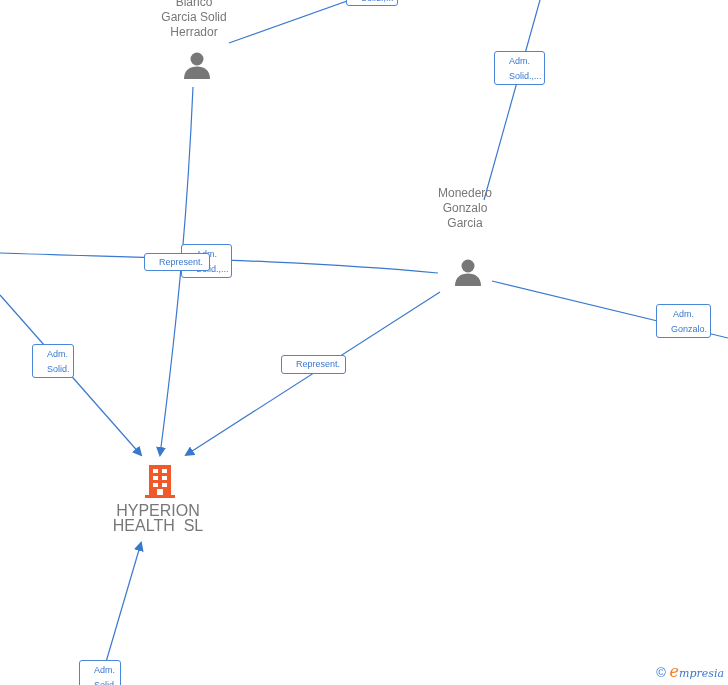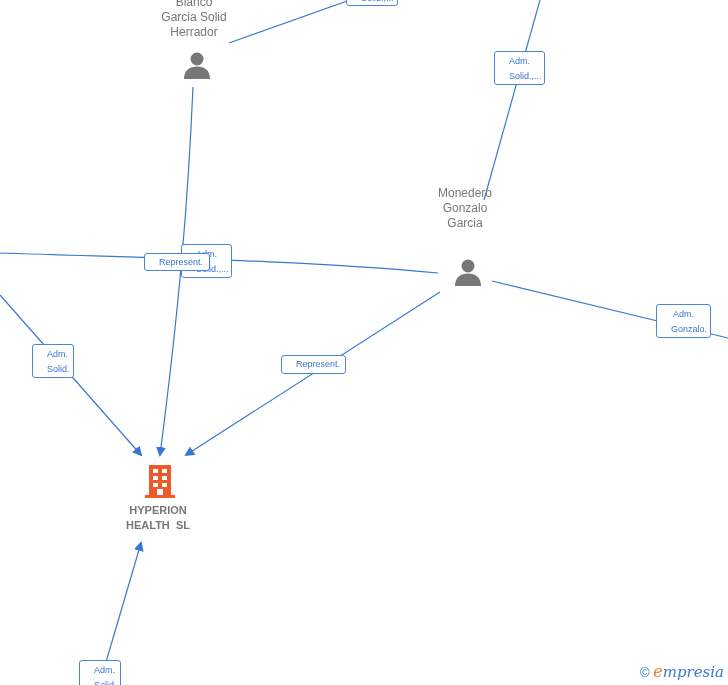--- a/index.html
+++ b/index.html
@@ -1,27 +1,27 @@
 <!DOCTYPE html>
 <html><head>
 <meta charset="utf-8">
 <style>
   html, body { margin: 0; padding: 0; }
   body { width: 728px; height: 685px; background: #ffffff; position: relative; overflow: hidden;
          font-family: "Liberation Sans", sans-serif; }
   svg.edges { position: absolute; left: 0; top: 0; }
   .node-label { position: absolute; color: #777777; font-size: 12px; line-height: 15px; text-align: center; }
-  .company-label { position: absolute; color: #777777; font-size: 11px; font-weight: bold; line-height: 15px; text-align: center; }
+  .company-label { position: absolute; color: #777777; font-size: 16px; font-weight: normal; line-height: 15px; text-align: center; }
   .edge-label { position: absolute; background: #ffffff; border: 1px solid #4a86d8; border-radius: 3px;
                 color: #3a78cf; font-size: 9px; line-height: 15px; text-align: center; padding: 0 14px; box-sizing: border-box; }
   .person-icon { position: absolute; }
   .building-icon { position: absolute; }
   .footer { position: absolute; right: 4px; bottom: 4px; font-size: 13px; color: #3a78cf; }
   .footer .e { color: #f47c20; font-family: "DejaVu Serif", serif; font-style: italic; font-size: 16px; }
-  .footer .rest { color: #3a78cf; font-style: italic; font-family: "DejaVu Serif", serif; font-size: 15px; }
+  .footer .rest { color: #3a78cf; font-style: italic; font-family: "DejaVu Serif", serif; font-size: 11px; }
 </style>
 </head>
 <body>
 
 <svg class="edges" width="728" height="685">
   <defs>
     <marker id="arrow" markerWidth="10" markerHeight="10" refX="8" refY="5" orient="auto" markerUnits="userSpaceOnUse">
       <path d="M0,0 L10,5 L0,10 z" fill="#3a78cf"></path>
     </marker>
   </defs>

